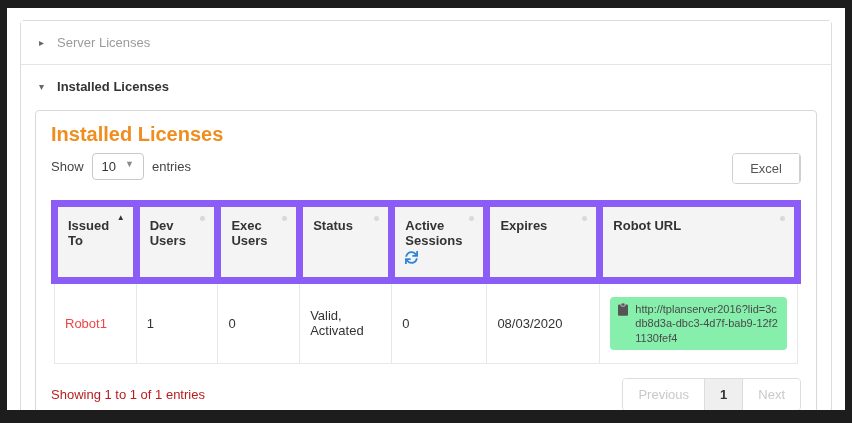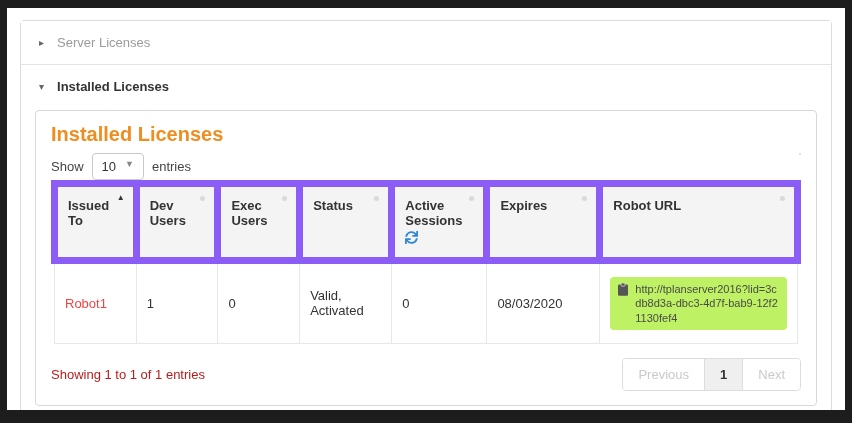--- a/index.html
+++ b/index.html
@@ -41,21 +41,21 @@
     background:#fff;
   }
   .panel-title {
     color:#ef8d1e;
     font-size:20px;
     font-weight:bold;
     margin:2px 0 7px 0;
   }
   .toolbar {
     display:flex; justify-content:space-between; align-items:flex-start;
-    margin-bottom:0;
+    margin-bottom:16px;
     gap:21px;
   }
   .length-control { display:flex; align-items:center; gap:8px; font-size:13px; color:#444; }
   .select-box {
     border:1px solid #c9c9c9; border-radius:4px;
     padding:5px 9px; display:flex; align-items:flex-start; gap:9px;
     background:#fff; font-size:13px; color:#333; cursor:pointer;
   }
   .select-box .caret-down { font-size:9px; color:#888; }
   .export-group {
@@ -94,21 +94,21 @@
   }
   .sort-dot {
     position:absolute; top:9px; right:9px;
     width:5px; height:5px; border-radius:50%;
     background:#d9d9d9;
   }
   .refresh-wrap { margin-top:3px; line-height:1; }
   .link { color:#ef4444; text-decoration:none; cursor:pointer; }
   .url-badge {
     display:flex; gap:7px; align-items:flex-start;
-    background:#bef264; border-radius:4px;
+    background:#86efac; border-radius:4px;
     padding:5px 8px;
     font-size:11px; color:#4a4a4a; line-height:1.3;
     max-width:200px; cursor:pointer;
     word-break:break-all;
   }
   .url-badge svg { flex:0 0 auto; margin-top:1px; }
 
   .table-footer {
     display:flex; justify-content:space-between; align-items:center;
     margin-top:14px;
@@ -148,20 +148,21 @@
         <div class="toolbar">
           <div class="length-control">
             <span>Show</span>
             <span class="select-box">
               <span>10</span>
               <span class="caret-down">▼</span>
             </span>
             <span>entries</span>
           </div>
           <div class="export-group">
+            <button class="export-btn first">Excel</button>
           </div>
         </div>
 
         <table class="lic-table">
           <colgroup>
             <col style="width:11%">
               <col style="width:11%">
               <col style="width:11%">
             <col style="width:12.4%">
               <col style="width:12.8%">

